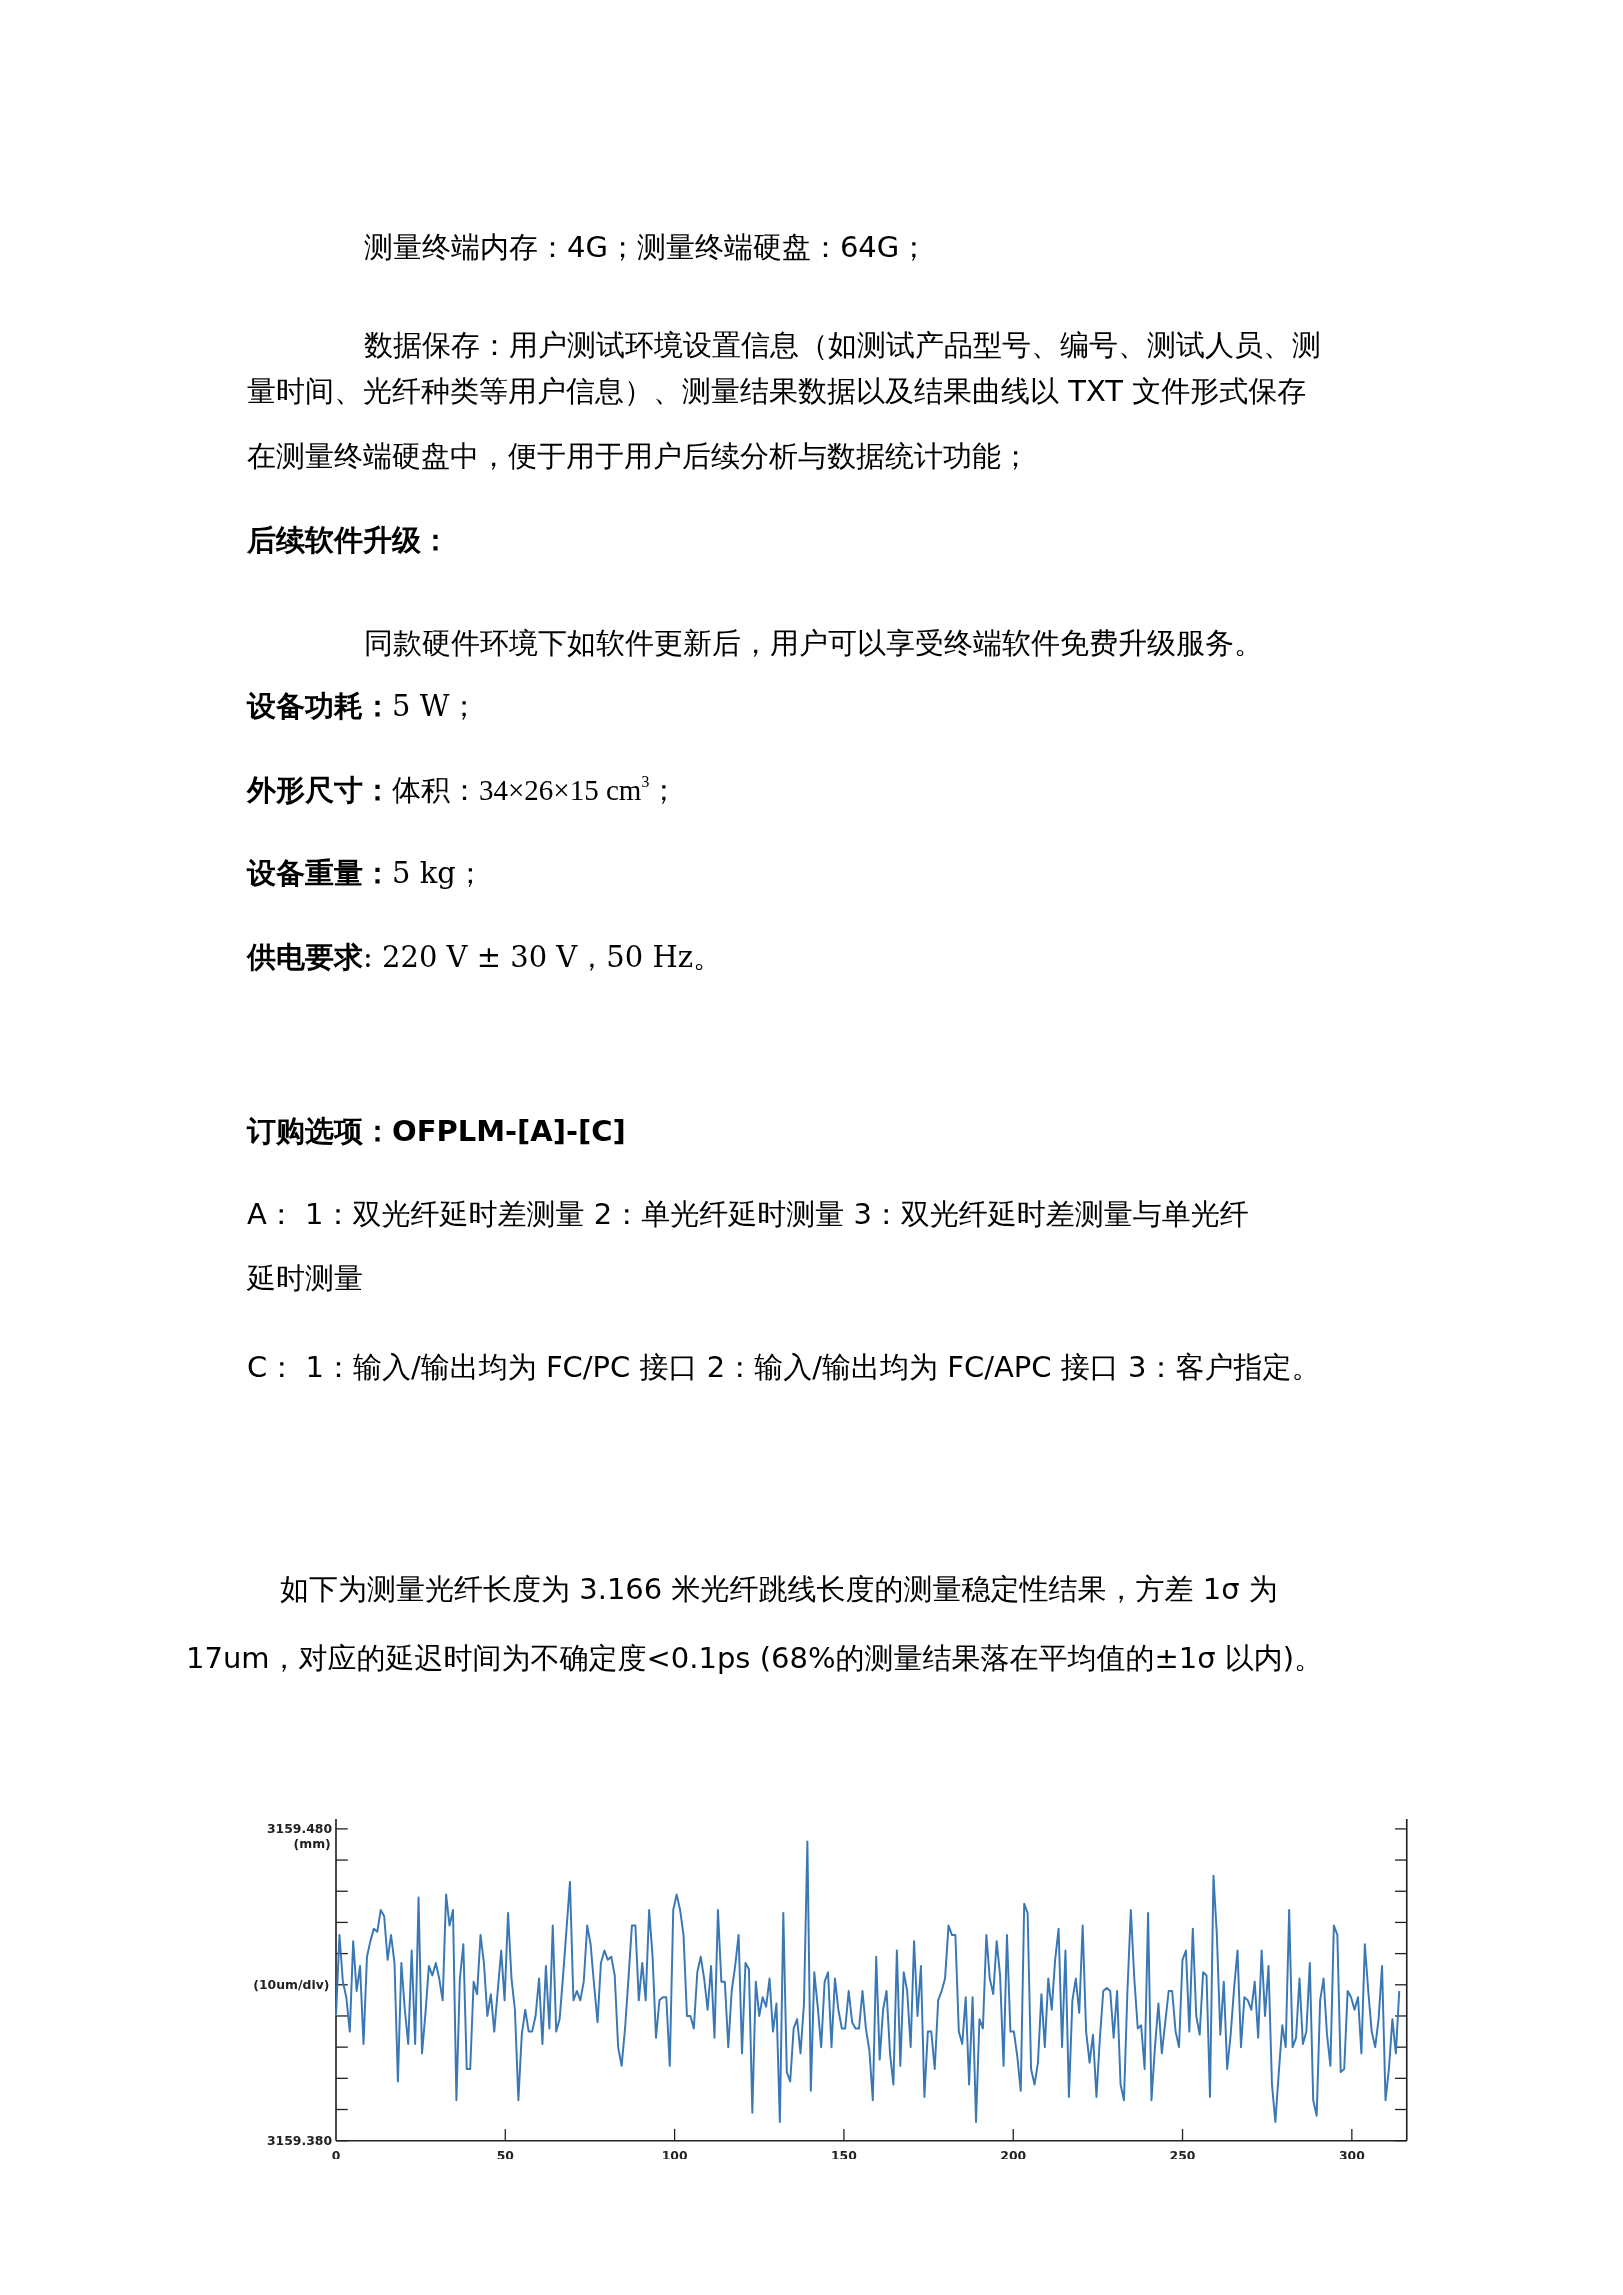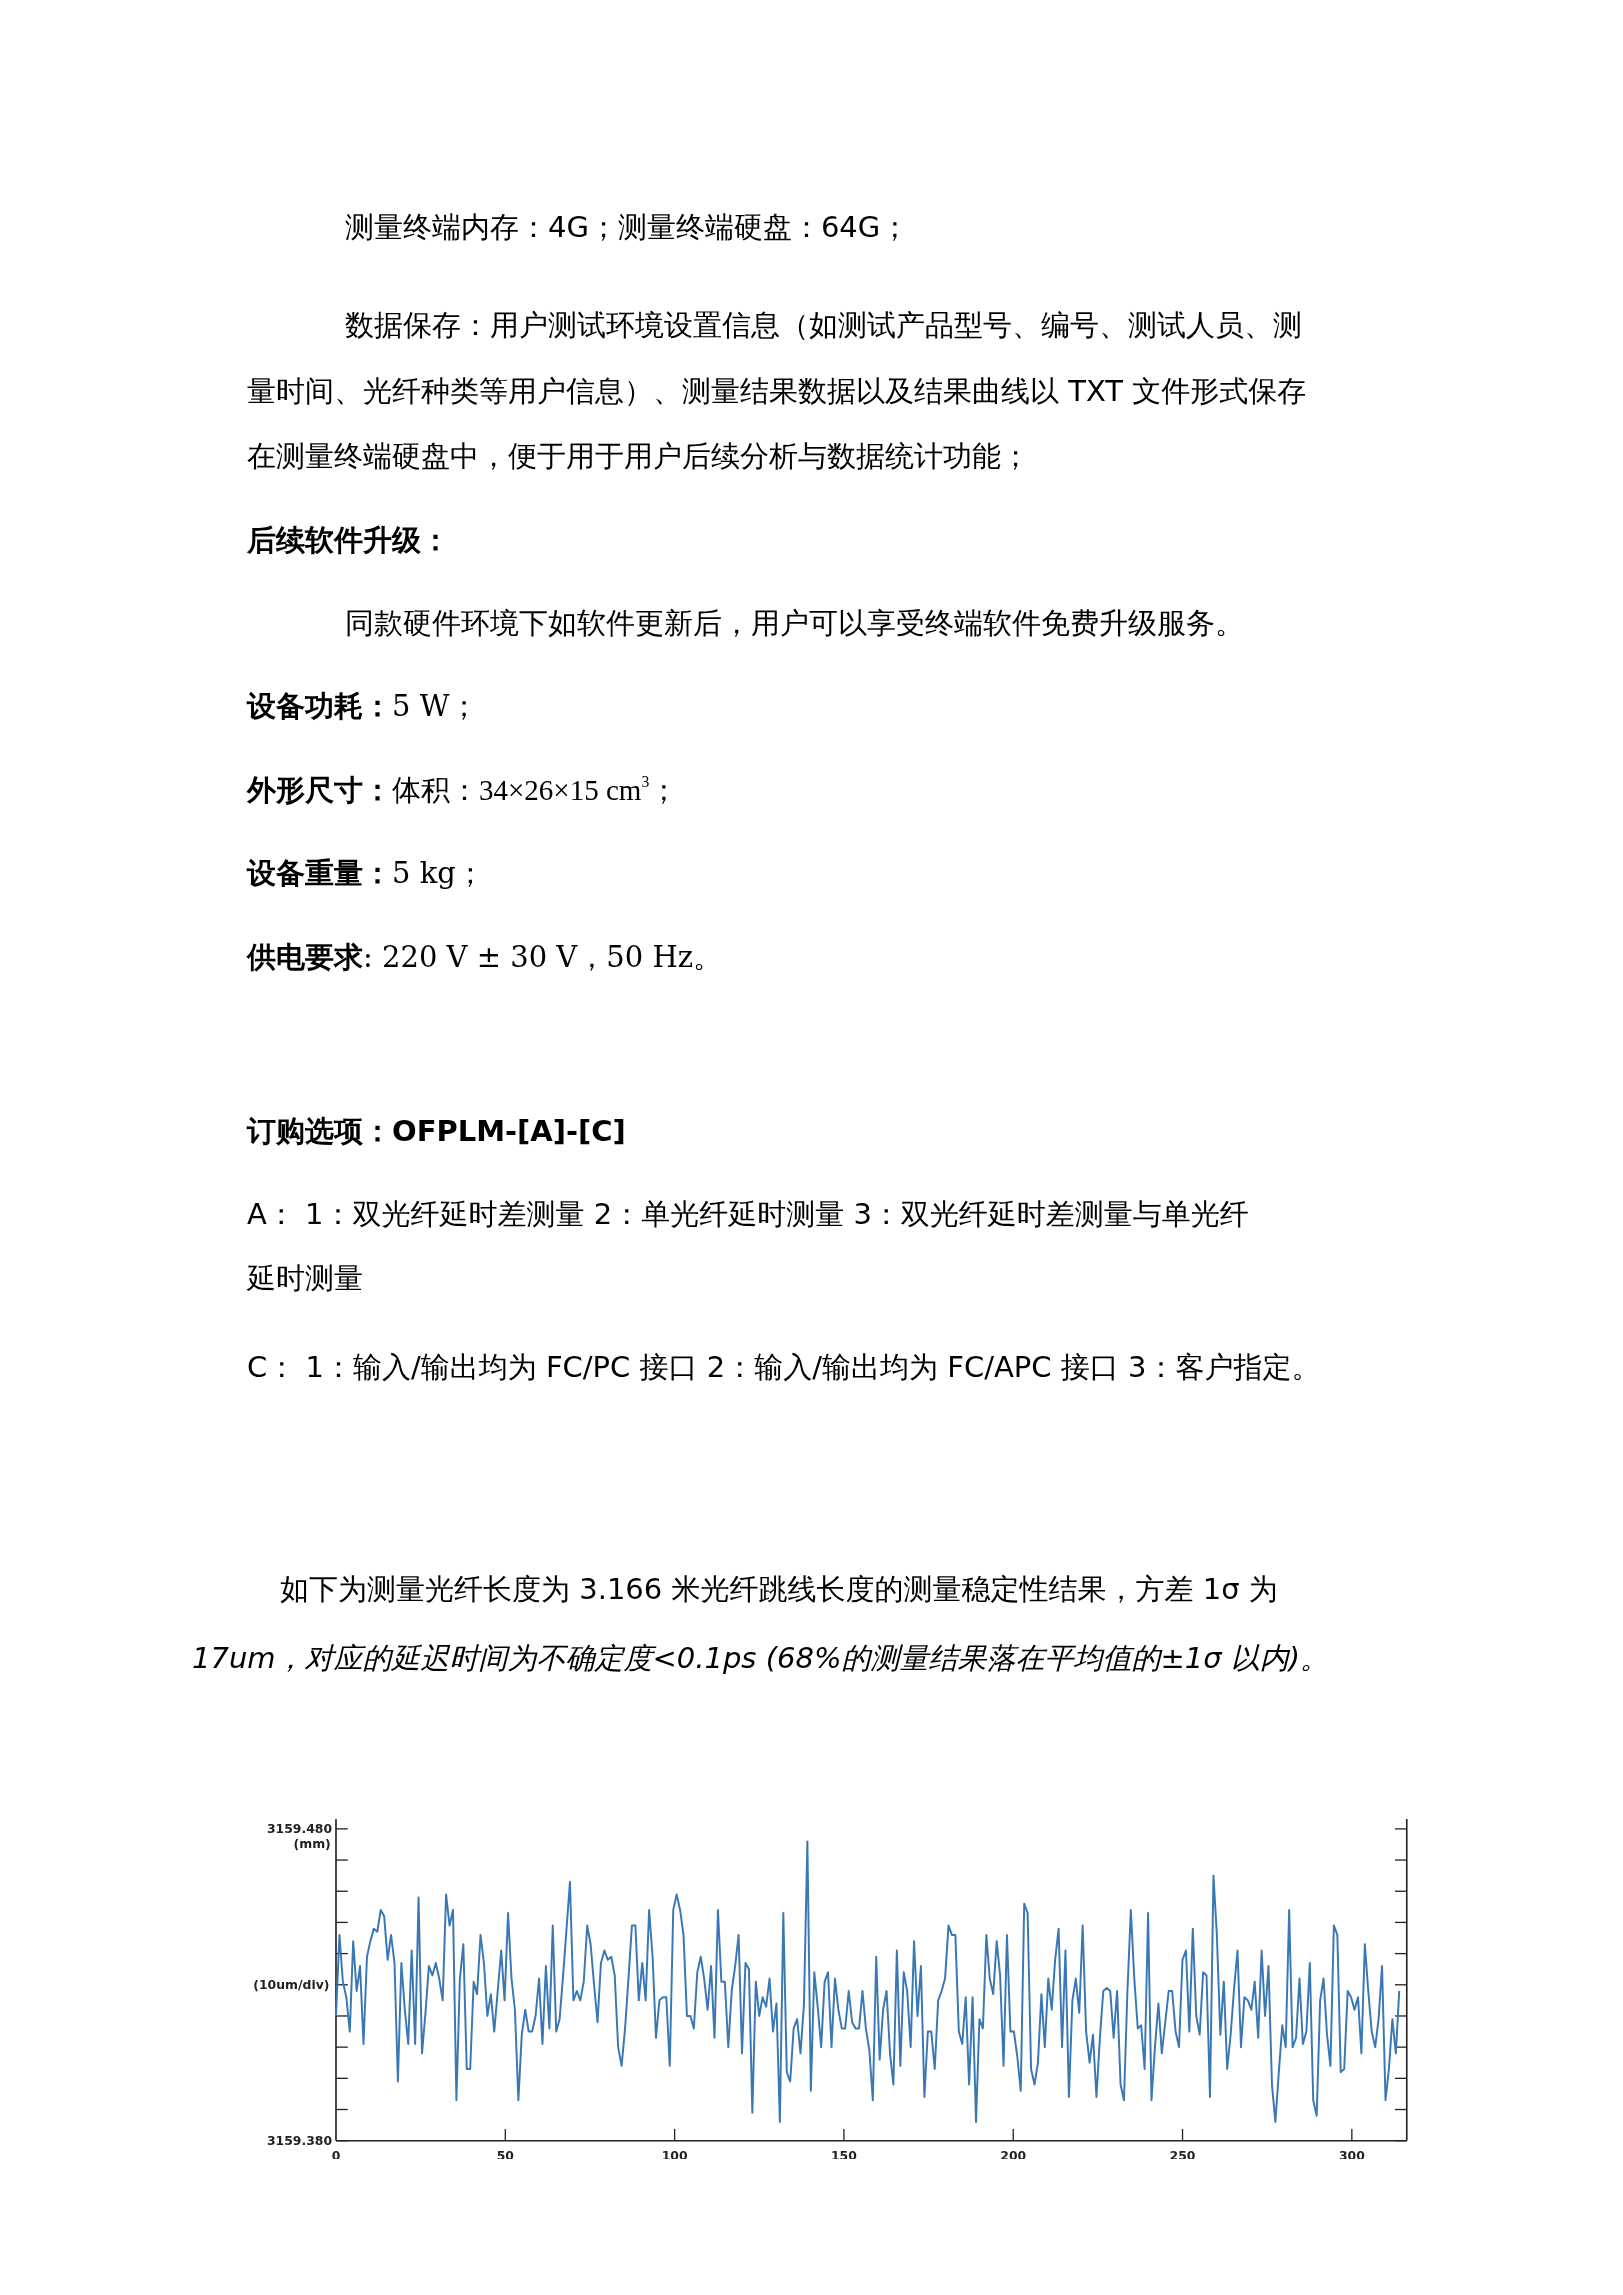--- a/index.html
+++ b/index.html
@@ -1,19 +1,19 @@
 <!DOCTYPE html>
 <html style="font-size:10.5px"><head>
 <meta charset="utf-8">
 <style>
   html, body { margin: 0; padding: 0; background: #ffffff; }
   body { width: 1623px; height: 2295px; position: relative; overflow: hidden;
          font-family: "DejaVu Sans", "Liberation Sans", sans-serif; color: #000; }
   .line { position: absolute; left: 247px; font-size: 29px; line-height: 39px; white-space: nowrap; }
-  .indent { left: 345px; }
+  .indent { left: 364px; margin-top: 20px; }
   .bold { font-weight: bold; }
   .serif { font-family: "Liberation Serif", "DejaVu Serif", serif; }
   .mono { font-family: "DejaVu Serif", "Liberation Serif", serif; }
   .para2 { position: absolute; font-size: 29px; line-height: 39px; white-space: nowrap; }
   sup { font-size: 15.7px; vertical-align: 13px; line-height: 0; }
   #chart { position: absolute; left: 236px; top: 1806px; font-weight: bold; }
   .tick-label { font-family: "DejaVu Sans", sans-serif; font-size: 19px; fill: #222; }
 </style>
 </head>
 <body>
@@ -40,21 +40,21 @@
 </div>
 
 <div class="line" style="top:1112px;">
   <span class="bold">订购选项：</span><span class="bold">OFPLM-[A]-[C]</span>
 </div>
 <div class="line" style="top:1195px;">A：  1：双光纤延时差测量   2：单光纤延时测量   3：双光纤延时差测量与单光纤</div>
 <div class="line" style="top:1259px;">延时测量</div>
 <div class="line" style="top:1348px;">C：  1：输入/输出均为 FC/PC 接口  2：输入/输出均为 FC/APC 接口   3：客户指定。</div>
 
 <div class="para2" style="left:280px; top:1570px;">如下为测量光纤长度为 3.166 米光纤跳线长度的测量稳定性结果，方差 1σ 为</div>
-<div class="para2" style="left:192px; top:1639px;font-style:italic;">17um，对应的延迟时间为不确定度&lt;0.1ps (68%的测量结果落在平均值的±1σ 以内)。</div>
+<div class="para2" style="left:186px; top:1639px;">17um，对应的延迟时间为不确定度&lt;0.1ps (68%的测量结果落在平均值的±1σ 以内)。</div>
 
 <div id="chart">
   <svg id="chart-svg" width="1191" height="353" viewBox="0 0 1820 540">
     <g id="axes">
         <line x1="152" y1="20" x2="152" y2="512" stroke="#222" stroke-width="2.5"></line>
         <line x1="1790" y1="20" x2="1790" y2="512" stroke="#222" stroke-width="2.5"></line>
         <line x1="152" y1="512" x2="1790" y2="512" stroke="#222" stroke-width="2.5"></line>
         <line x1="152" y1="512" x2="170" y2="512" stroke="#222" stroke-width="2"></line>
         <line x1="1772" y1="512" x2="1790" y2="512" stroke="#222" stroke-width="2"></line>
         <line x1="152" y1="464.29999999891544" x2="170" y2="464.29999999891544" stroke="#222" stroke-width="2"></line>

